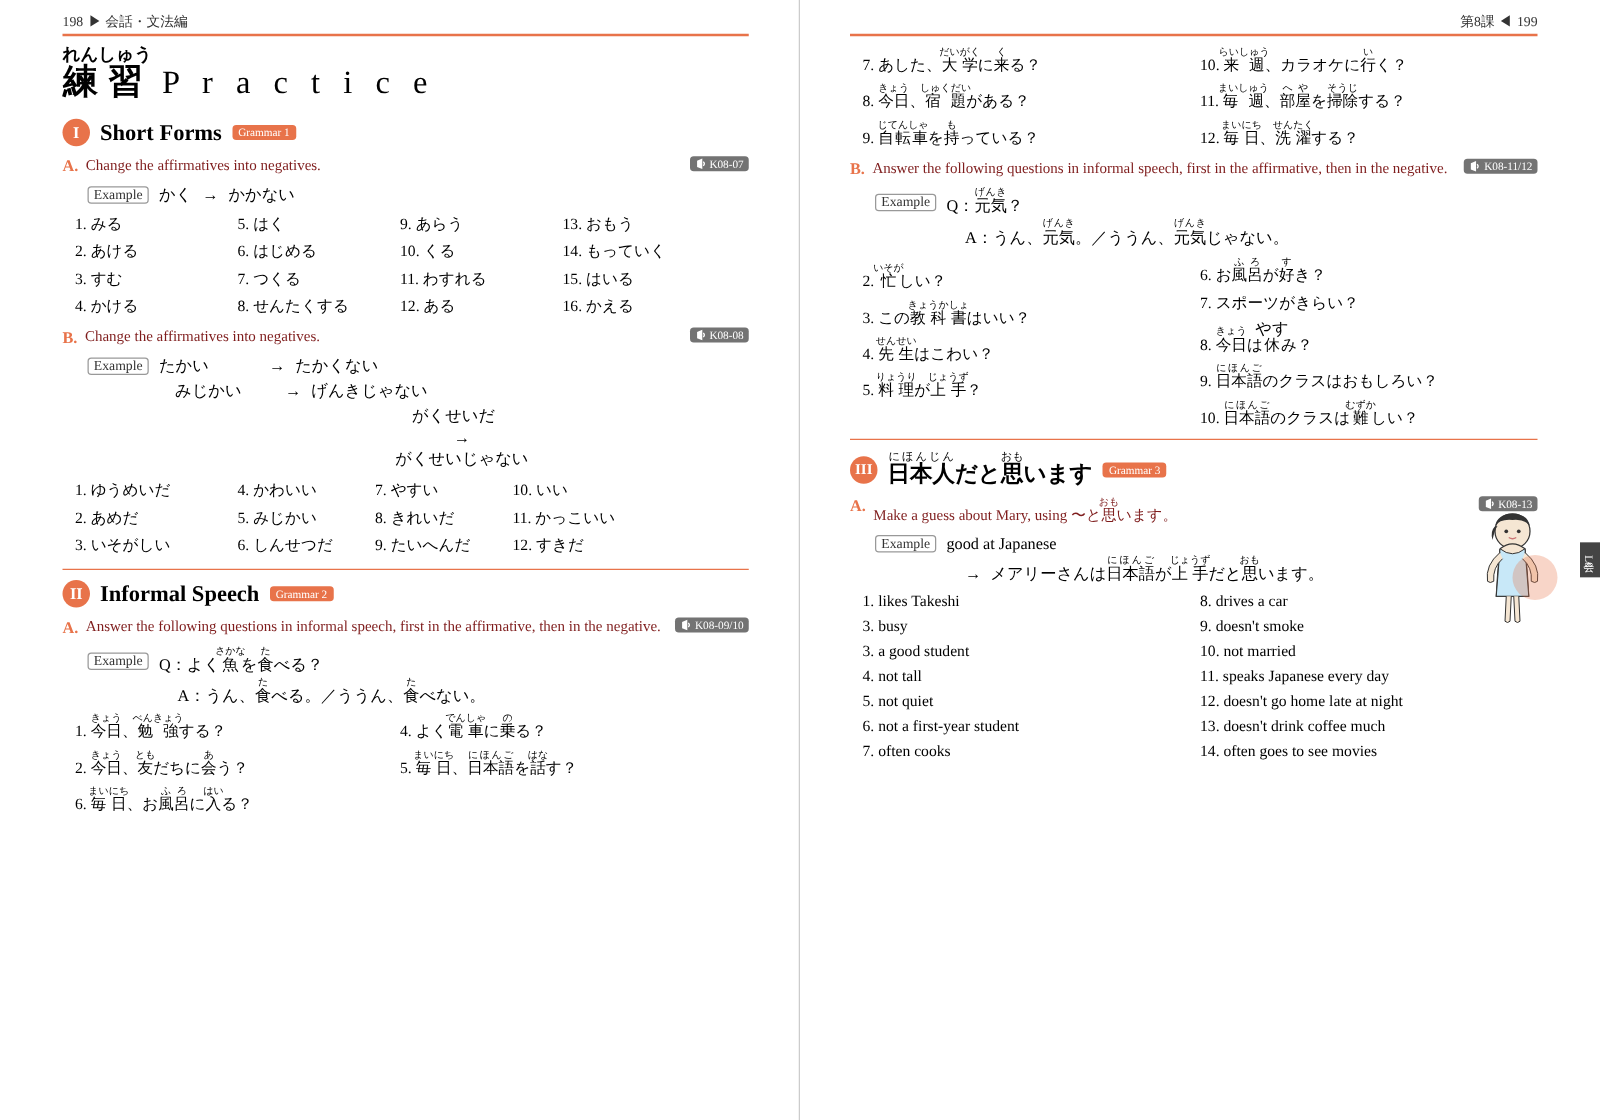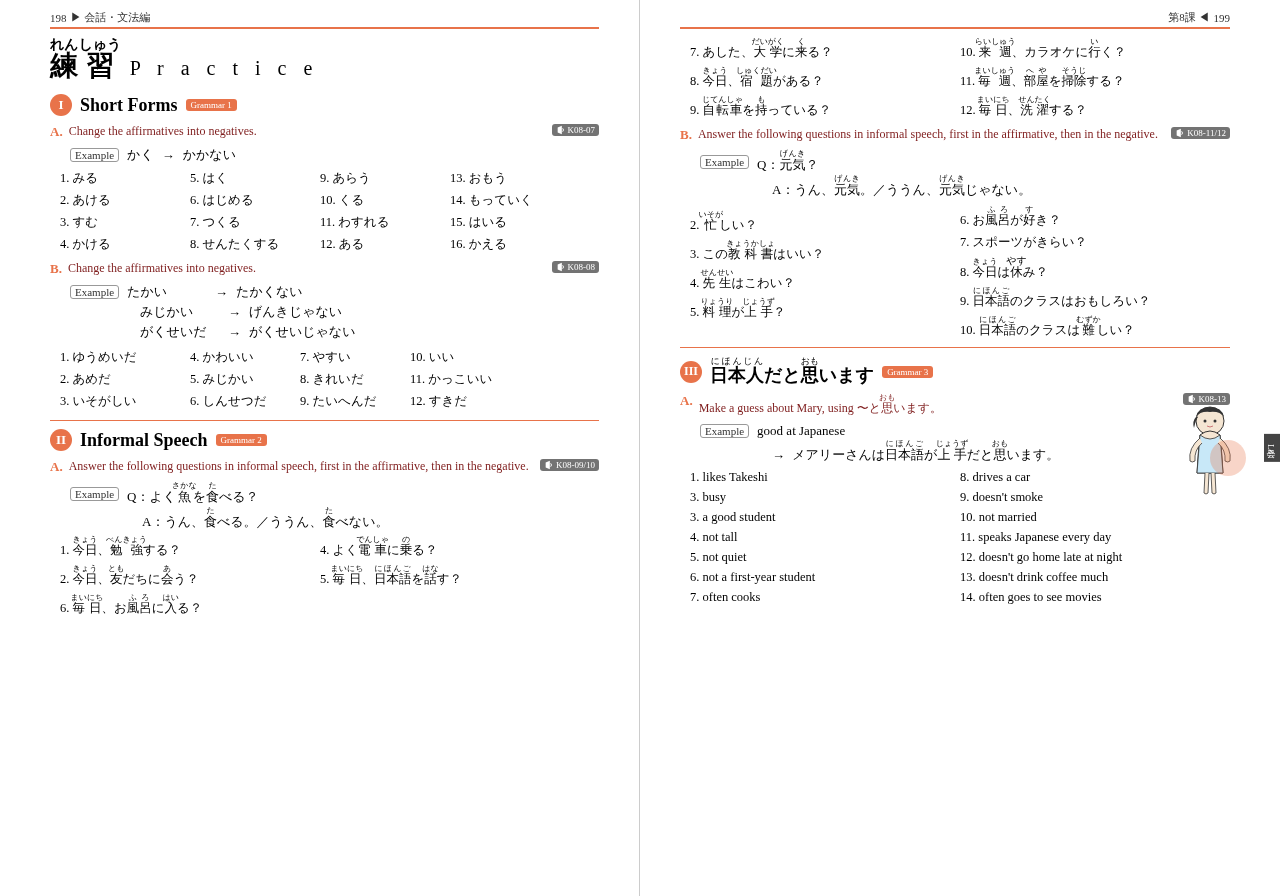--- a/index.html
+++ b/index.html
@@ -69,21 +69,21 @@
     }
 
     
     .practice-title {
       display: flex;
       align-items: baseline;
       margin-bottom: 14px;
     }
 
     .practice-roman {
-      font-size: 20px;
+      font-size: 26px;
       letter-spacing: 6px;
       color: #000;
       font-weight: normal;
       font-family: 'Times New Roman', serif;
     }
 
     
     .section-header {
       display: flex;
       align-items: center;
@@ -327,21 +327,21 @@
         <span class="example-box">Example</span>
         <span style="width:80px;display:inline-block;">たかい</span>
         <span class="arrow">→</span>
         <span>たかくない</span>
       </div>
       <div class="b-example-line" style="margin-left:70px;">
         <span style="width:80px;display:inline-block;">みじかい</span>
         <span class="arrow">→</span>
         <span>げんきじゃない</span>
       </div>
-      <div class="b-example-line" style="margin-left:70px;">
+      <div class="b-example-line" style="margin-left:70px;flex-direction:column;">
         <span style="width:80px;display:inline-block;">がくせいだ</span>
         <span class="arrow">→</span>
         <span>がくせいじゃない</span>
       </div>
     </div>
 
     <div style="display:grid;grid-template-columns:130px 110px 110px 110px;row-gap:5px;margin: 2px 0 10px 10px;">
       <span class="num-item">1. ゆうめいだ</span>
       <span class="num-item">4. かわいい</span>
       <span class="num-item">7. やすい</span>
@@ -440,21 +440,21 @@
     <div style="display:grid;grid-template-columns:1fr 1fr;row-gap:5px;margin:4px 0 8px 10px;">
       <div>
         <div class="num-item" style="margin-top:5px;">2. <ruby>忙<rt style="font-size:8px;">いそが</rt></ruby>しい？</div>
         <div class="num-item" style="margin-top:5px;">3. この<ruby>教科書<rt style="font-size:8px;">きょうかしょ</rt></ruby>はいい？</div>
         <div class="num-item" style="margin-top:5px;">4. <ruby>先生<rt style="font-size:8px;">せんせい</rt></ruby>はこわい？</div>
         <div class="num-item" style="margin-top:5px;">5. <ruby>料理<rt style="font-size:8px;">りょうり</rt></ruby>が<ruby>上手<rt style="font-size:8px;">じょうず</rt></ruby>？</div>
       </div>
       <div>
         <div class="num-item">6. お<ruby>風呂<rt style="font-size:8px;">ふろ</rt></ruby>が<ruby>好<rt style="font-size:8px;">す</rt></ruby>き？</div>
         <div class="num-item" style="margin-top:5px;">7. スポーツがきらい？</div>
-        <div class="num-item" style="margin-top:5px;">8. <ruby>今日<rt style="font-size:8px;">きょう</rt></ruby>は<ruby>休<rt style="font-size:10px;">やす</rt></ruby>み？</div>
+        <div class="num-item" style="margin-top:5px;">8. <ruby>今日<rt style="font-size:8px;">きょう</rt></ruby>は<ruby>休<rt style="font-size:13px;">やす</rt></ruby>み？</div>
         <div class="num-item" style="margin-top:5px;">9. <ruby>日本語<rt style="font-size:8px;">にほんご</rt></ruby>のクラスはおもしろい？</div>
         <div class="num-item" style="margin-top:5px;">10. <ruby>日本語<rt style="font-size:8px;">にほんご</rt></ruby>のクラスは<ruby>難<rt style="font-size:8px;">むずか</rt></ruby>しい？</div>
       </div>
     </div>
 
     <div class="divider-line"></div>
 
     <div class="section-header-orange">
       <div class="section-circle-orange">III</div>
       <span class="section-title-large">

